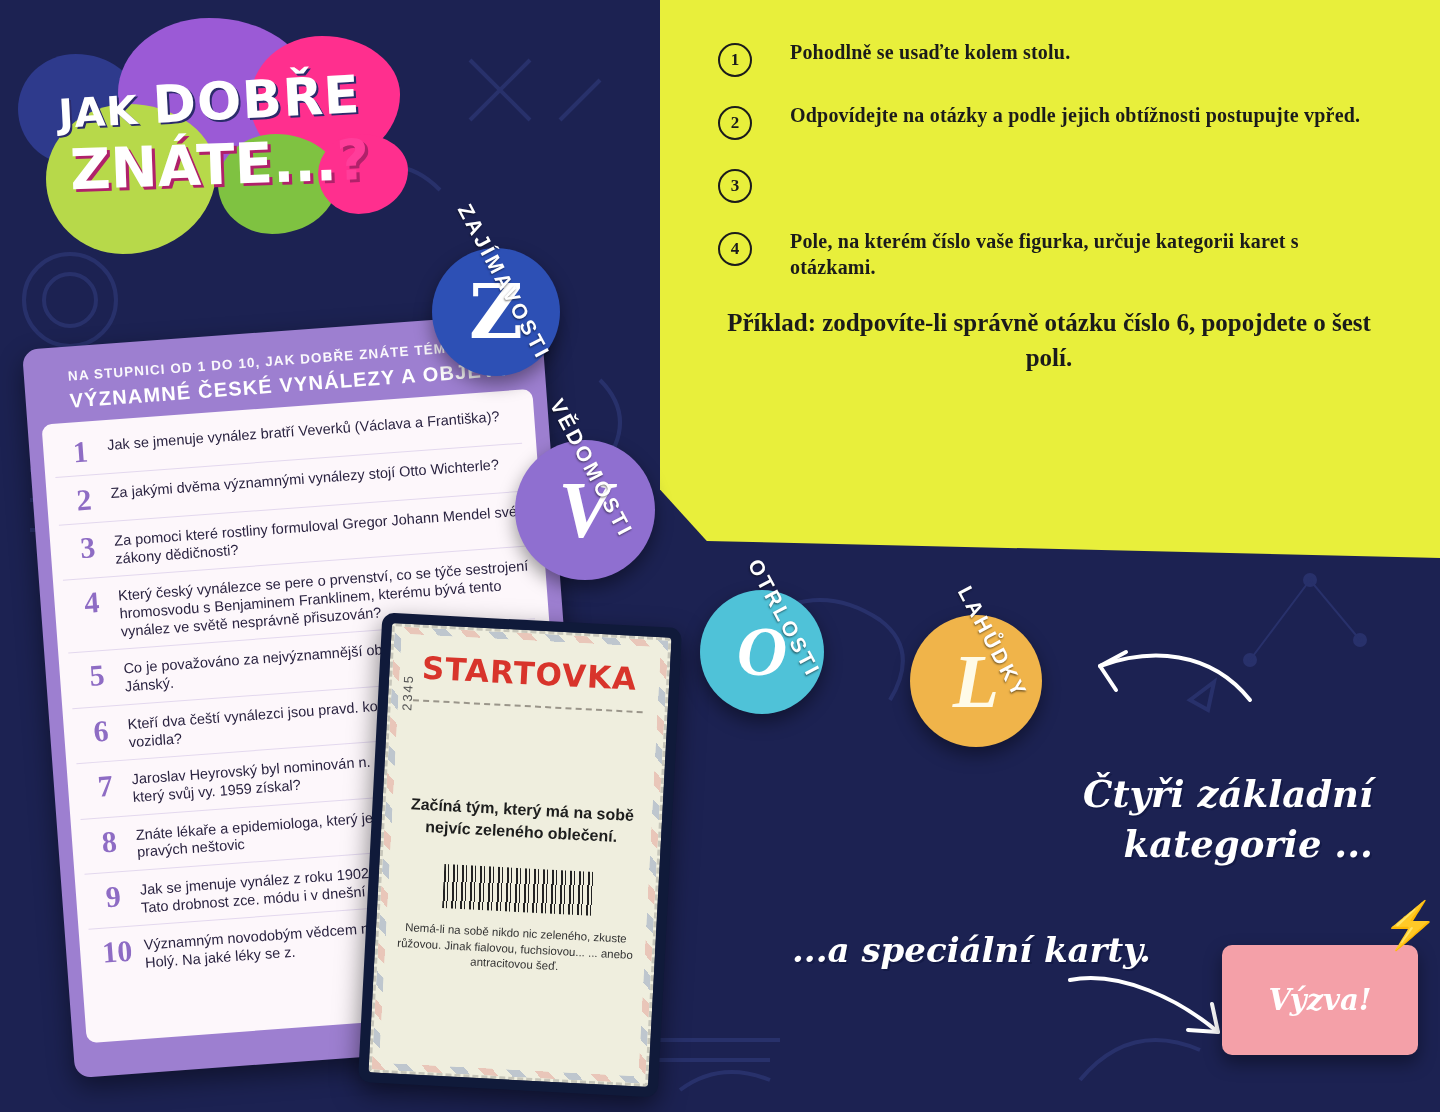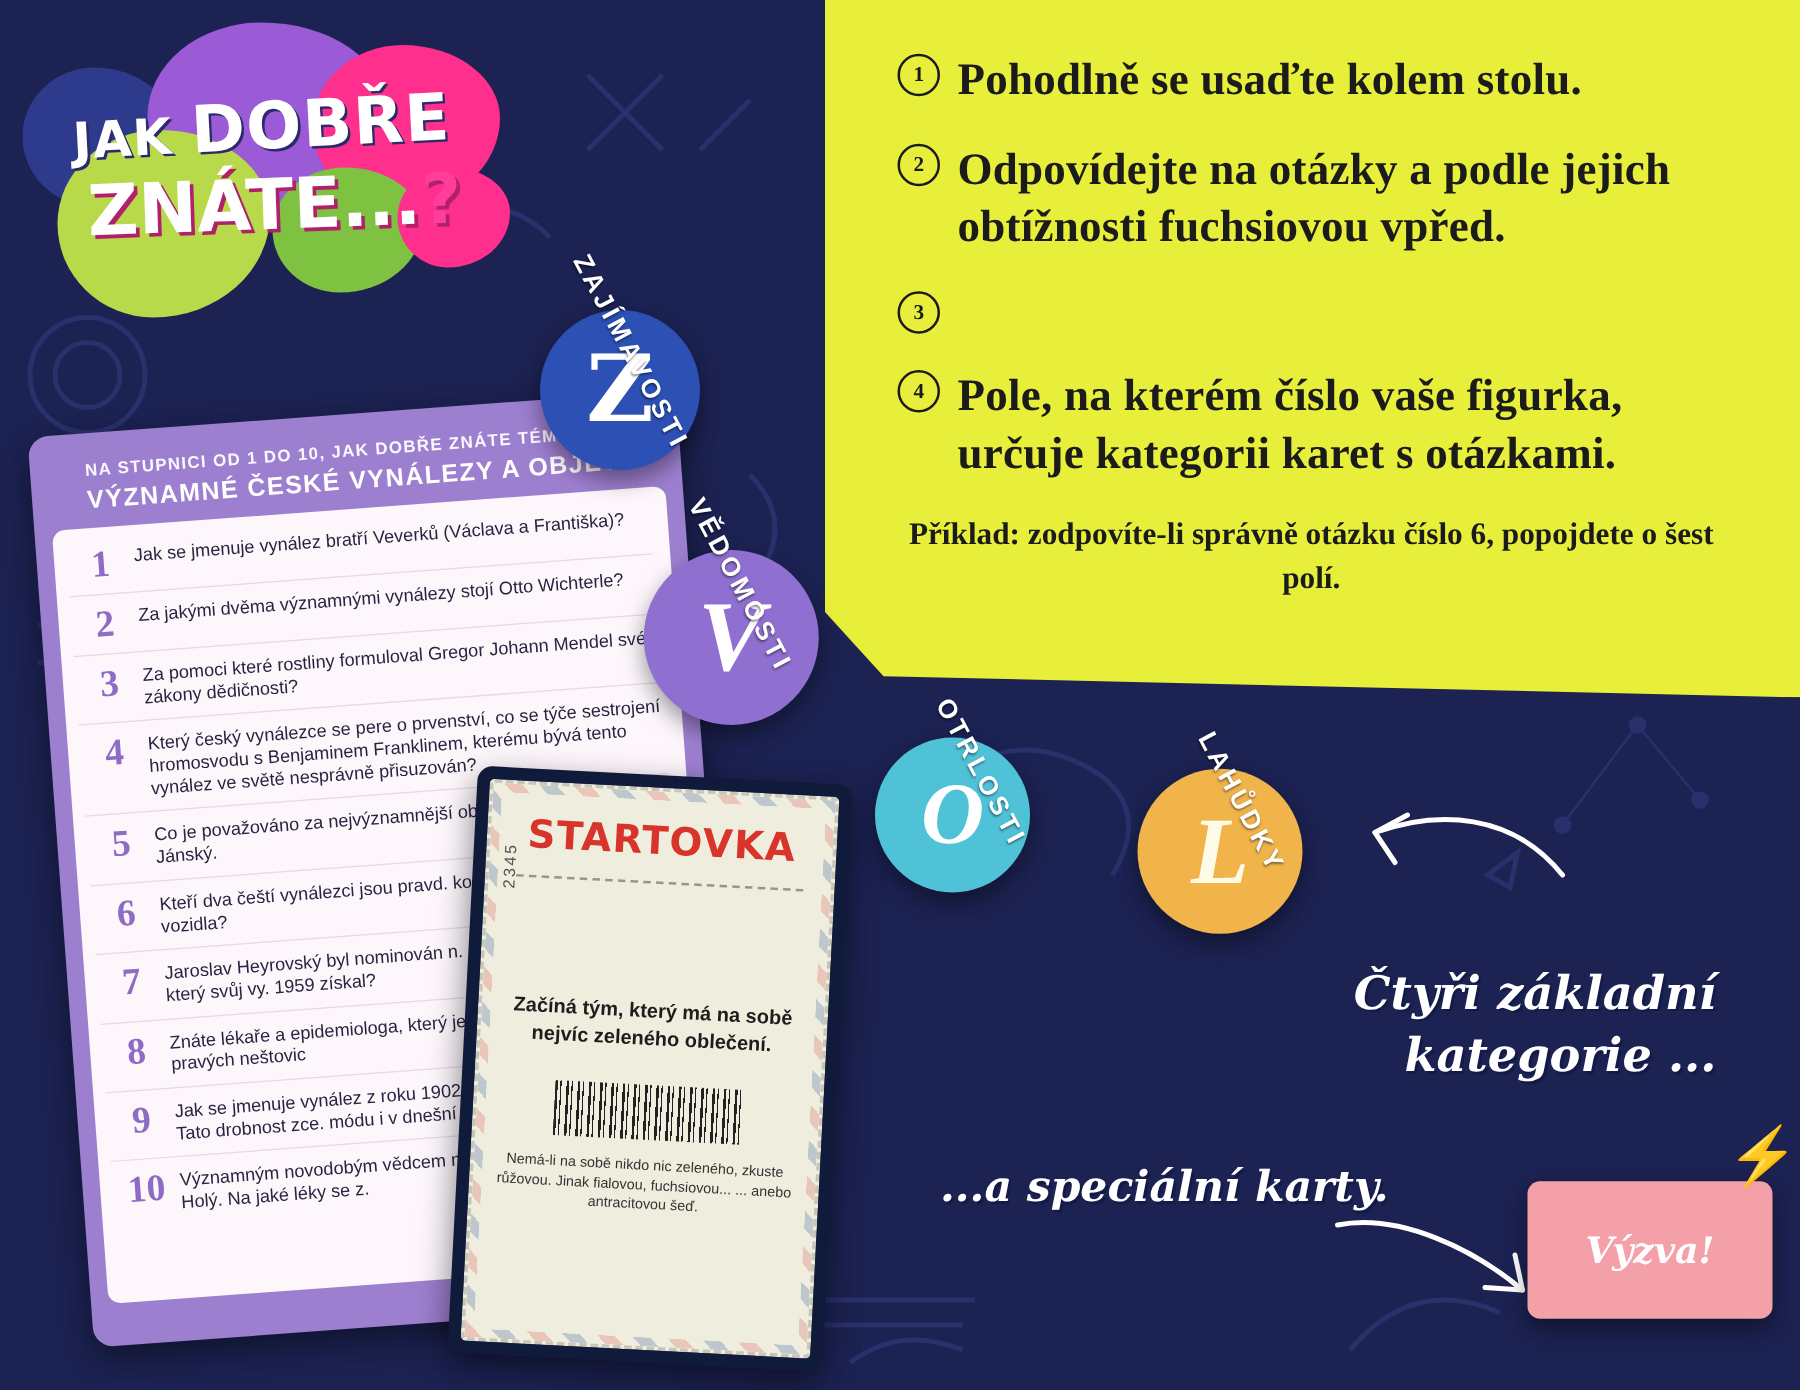--- a/index.html
+++ b/index.html
@@ -41,21 +41,21 @@
     clip-path:polygon(0 0,100% 0,100% 100%,6% 97%,0 88%);
   }
   .note-inner{padding:52px 60px 0 58px;}
   .note-item{display:flex;align-items:flex-start;margin-bottom:26px;}
   .num-circle{
     flex:0 0 auto;width:30px;height:30px;border:2.4px solid #1b1b1b;border-radius:50%;
     display:flex;align-items:center;justify-content:center;
     font-size:17px;font-weight:bold;margin-right:14px;margin-top:3px;
     font-family:"Liberation Serif", serif;
   }
-  .note-text{font-family:"Liberation Serif", serif;font-weight:bold;font-size:36px;line-height:1.28;letter-spacing:.2px;}
+  .note-text{font-family:"Liberation Serif", serif;font-weight:bold;font-size:20px;line-height:1.28;letter-spacing:.2px;margin-left:24px;}
   .note-example{
     text-align:center;font-family:"Liberation Serif", serif;
     font-weight:bold;font-size:25px;line-height:1.38;
   }
 
   
   .qcard{
     position:absolute;left:48px;top:330px;width:520px;height:730px;
     background:#9d7fd0;border-radius:16px;transform:rotate(-4.2deg);
     box-shadow:0 10px 26px rgba(0,0,0,.45);
@@ -120,21 +120,21 @@
   .lab-v{left:566px;top:395px;transform:rotate(62deg);transform-origin:left top;}
   .lab-o{left:764px;top:555px;transform:rotate(62deg);transform-origin:left top;}
   .lab-l{left:974px;top:582px;transform:rotate(62deg);transform-origin:left top;}
 
   
   .hand{
     position:absolute;color:#fff;font-family:"DejaVu Serif", serif;font-style:italic;font-weight:bold;
     text-shadow:2px 2px 0 rgba(20,26,70,.9);
   }
   .hand1{left:1053px;top:770px;font-size:37px;line-height:1.35;text-align:right;width:320px;}
-  .hand2{left:752px;top:930px;font-size:34px;}
+  .hand2{left:792px;top:930px;font-size:34px;}
 
   .vyzva{
     position:absolute;left:1222px;top:945px;width:196px;height:110px;background:#f4a0a8;border-radius:10px;
     display:flex;align-items:center;justify-content:center;box-shadow:0 8px 18px rgba(0,0,0,.4);
   }
   .vyzva span{color:#fff;font-family:"DejaVu Serif",serif;font-style:italic;font-weight:bold;font-size:29px;}
   .bolt{position:absolute;left:1382px;top:898px;color:#f4a0a8;font-size:46px;}
 
   .arrow{position:absolute;stroke:#fff;fill:none;stroke-width:4;stroke-linecap:round;}
 </style>
@@ -187,21 +187,21 @@
 </div>
 
 <div class="note">
   <div class="note-inner">
     <div class="note-item">
       <div class="num-circle">1</div>
       <div class="note-text">Pohodlně se usaďte kolem stolu.</div>
     </div>
     <div class="note-item">
       <div class="num-circle">2</div>
-      <div class="note-text">Odpovídejte na otázky a podle jejich obtížnosti fuchsiovou vpřed.</div>
+      <div class="note-text">Odpovídejte na otázky a podle jejich obtížnosti postupujte vpřed.</div>
     </div>
     <div class="note-item">
       <div class="num-circle">3</div>
     </div>
     <div class="note-item">
       <div class="num-circle">4</div>
       <div class="note-text">Pole, na kterém číslo vaše figurka, určuje kategorii karet s otázkami.</div>
     </div>
     <div class="note-example">Příklad: zodpovíte-li správně otázku číslo 6, popojdete o šest polí.</div>
   </div>

